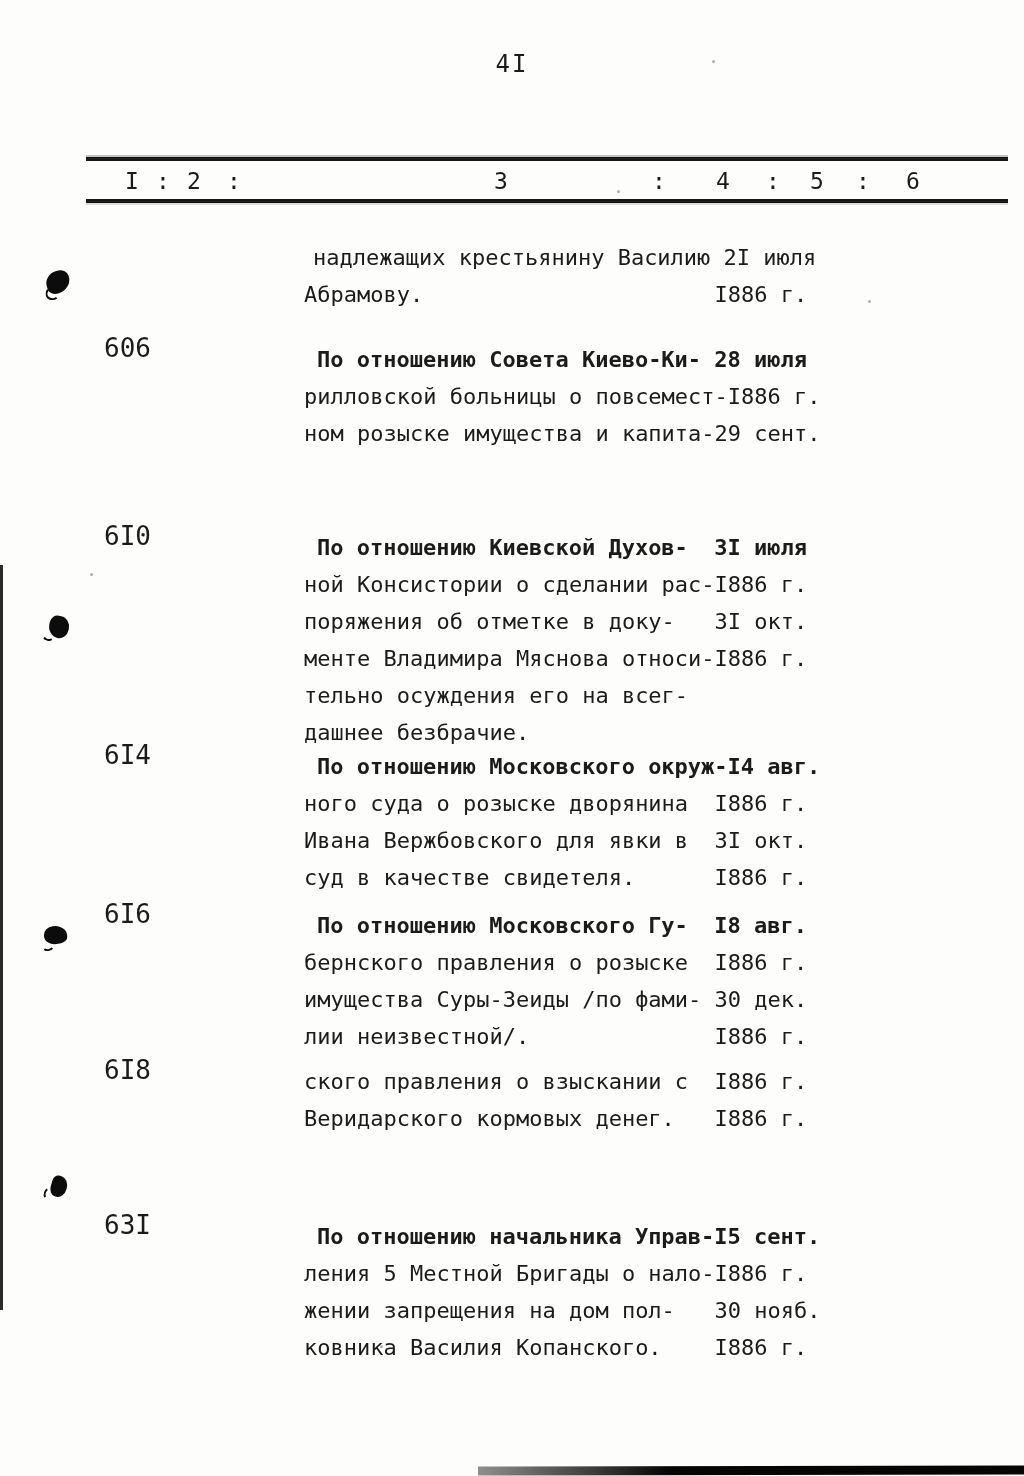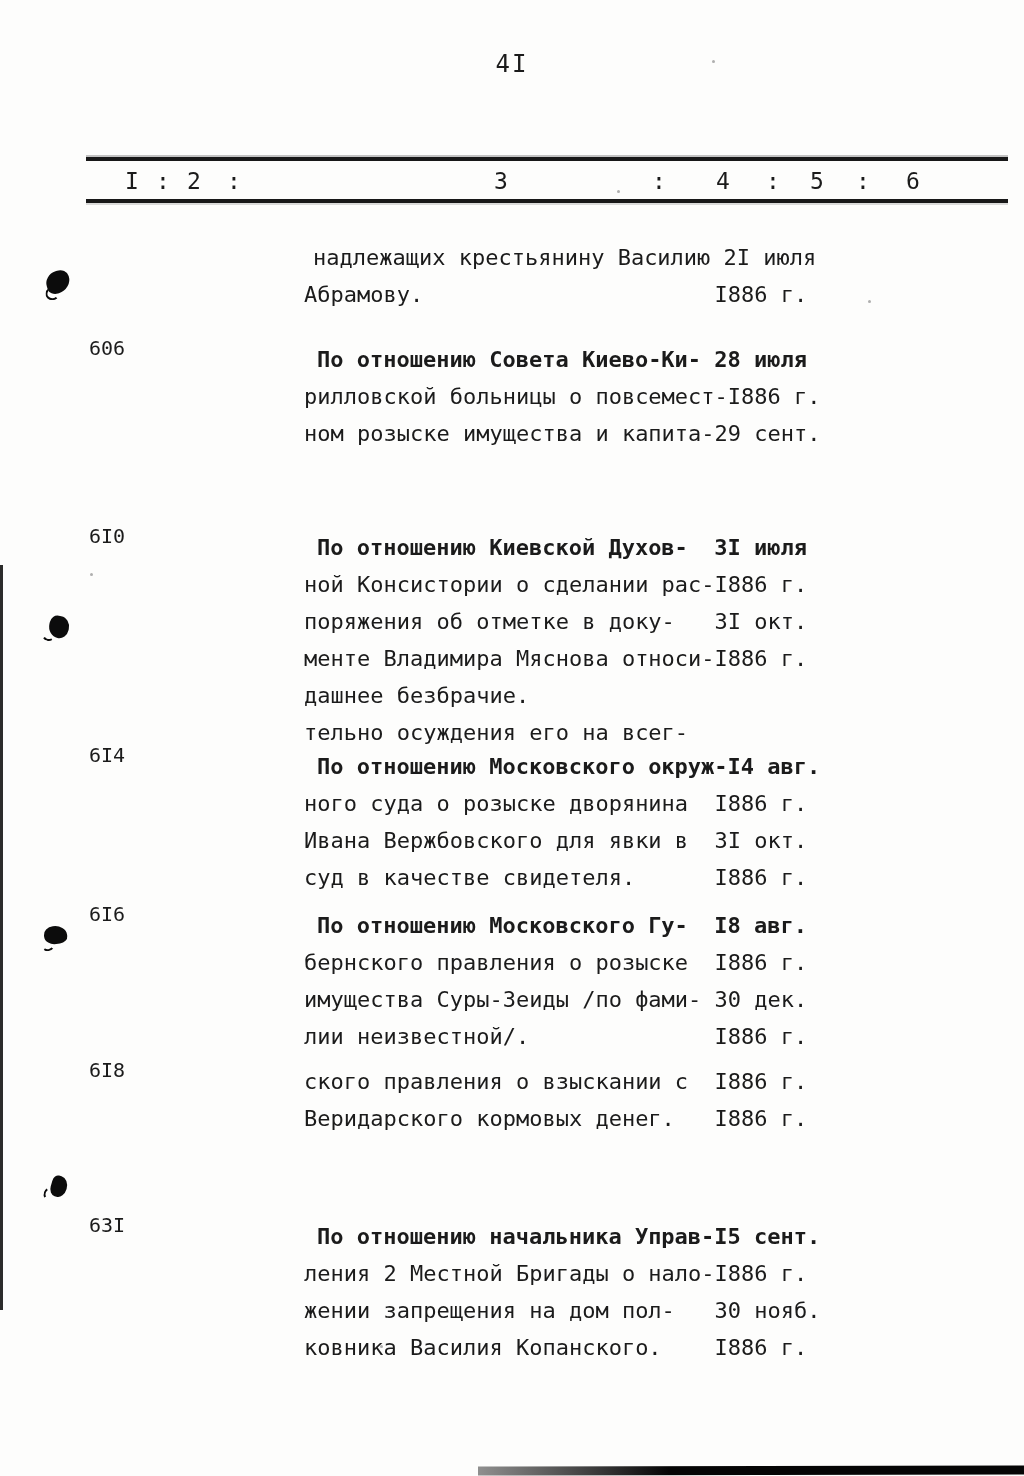--- a/index.html
+++ b/index.html
@@ -16,21 +16,21 @@
     text-align:center;font-size:24px;letter-spacing:2px;
   }
   .rule{
     position:absolute;left:86px;width:922px;height:4px;
     background:#181818;
   }
   .rule.top{top:157px;box-shadow:0 -2px 0 rgba(20,20,20,.25);}
   .rule.bottom{top:199px;box-shadow:0 2px 0 rgba(20,20,20,.15);}
   .hdr{position:absolute;top:167px;height:28px;font-size:23px;line-height:28px;}
   .block{position:absolute;}
-  .num{position:absolute;left:89px;top:0;font-size:20px;line-height:37px;}
+  .num{position:absolute;left:104px;top:0;font-size:26px;line-height:37px;}
   .lines{position:absolute;left:284px;top:11px;margin-left:20px;}
   .line{white-space:pre;font-size:22px;line-height:37px;height:37px;}
   .line.first{text-indent:13px;font-weight:bold;}
   .blot{position:absolute;background:#0c0c0c;}
   .blot.b1{left:46px;top:271px;width:24px;height:22px;border-radius:62% 45% 70% 40%;transform:rotate(-18deg);}
   .blot.b1::after{content:"";position:absolute;left:-4px;top:14px;width:10px;height:9px;border:2px solid #0c0c0c;border-color:transparent transparent #0c0c0c #0c0c0c;border-radius:50%;transform:rotate(20deg);background:transparent;}
   .blot.b2{left:49px;top:616px;width:20px;height:22px;border-radius:45% 60% 55% 65%;transform:rotate(12deg);}
   .blot.b2::after{content:"";position:absolute;left:-5px;top:15px;width:9px;height:8px;border:2px solid #0c0c0c;border-color:transparent transparent #0c0c0c transparent;border-radius:50%;background:transparent;}
   .blot.b3{left:44px;top:926px;width:23px;height:18px;border-radius:55% 70% 45% 60%;transform:rotate(-8deg);}
   .blot.b3::after{content:"";position:absolute;left:-4px;top:12px;width:9px;height:8px;border:2px solid #0c0c0c;border-color:transparent transparent #0c0c0c transparent;border-radius:50%;background:transparent;}
@@ -85,22 +85,22 @@
     </div>
   </div>
 
   <div class="block" style="left:0;top:518px;">
     <div class="num">6I0</div>
     <div class="lines">
       <div class="line first">По отношению Киевской Духов-  3I июля</div>
       <div class="line">ной Консистории о сделании рас-I886 г.</div>
       <div class="line">поряжения об отметке в доку-   3I окт.</div>
       <div class="line">менте Владимира Мяснова относи-I886 г.</div>
+      <div class="line">тельно осуждения его на всег-</div>
       <div class="line">дашнее безбрачие.</div>
-      <div class="line">тельно осуждения его на всег-</div>
     </div>
   </div>
 
   <div class="block" style="left:0;top:737px;">
     <div class="num">6I4</div>
     <div class="lines">
       <div class="line first">По отношению Московского окруж-I4 авг.</div>
       <div class="line">ного суда о розыске дворянина  I886 г.</div>
       <div class="line">Ивана Вержбовского для явки в  3I окт.</div>
       <div class="line">суд в качестве свидетеля.      I886 г.</div>
@@ -122,21 +122,21 @@
     <div class="lines">
       <div class="line">ского правления о взыскании с  I886 г.</div>
       <div class="line">Веридарского кормовых денег.   I886 г.</div>
     </div>
   </div>
 
   <div class="block" style="left:0;top:1207px;">
     <div class="num">63I</div>
     <div class="lines">
       <div class="line first">По отношению начальника Управ-I5 сент.</div>
-      <div class="line">ления 2 Местной Бригады о нало-I886 г.</div>
+      <div class="line">ления 5 Местной Бригады о нало-I886 г.</div>
       <div class="line">жении запрещения на дом пол-   30 нояб.</div>
       <div class="line">ковника Василия Копанского.    I886 г.</div>
     </div>
   </div>
 
   <div class="blot b1"></div>
   <div class="blot b2"></div>
   <div class="blot b3"></div>
   <div class="blot b4"></div>
   <div class="edge-bottom"></div>

